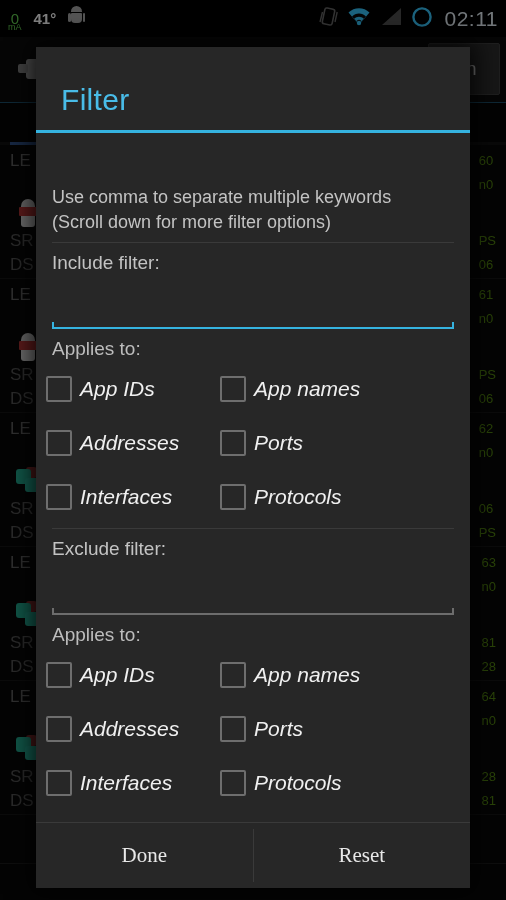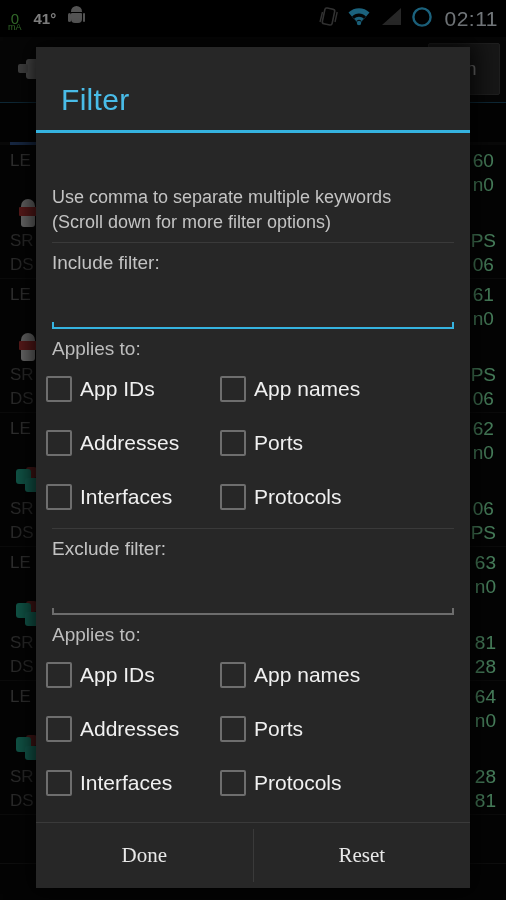--- a/index.html
+++ b/index.html
@@ -74,22 +74,22 @@
   }
   #bg-tab-underline i { position:absolute; bottom:0; height:3px; background:#2b4a7a; display:block; }
 
   #bg-list { position:relative; }
   .bg-row {
     position:relative; height:134px; border-bottom:1px solid #151515;
     padding:4px 10px 0 10px; color:#4e4e4e; font-size:17px; line-height:24px;
   }
   .bg-row .le { color:#585858; }
   .bg-row .right-col {
-    position:absolute; right:10px; top:4px; text-align:center;
-    color:#86efac; font-size:19px; line-height:24px;
+    position:absolute; right:10px; top:4px; text-align:left;
+    color:#4d7c0f; font-size:13px; line-height:24px;
   }
   .bg-row .row-icon { position:absolute; left:14px; top:52px; width:28px; height:30px; }
   .ic-droid-red .head {
     position:absolute; left:5px; top:10px; width:18px; height:9px; background:#a83232; border-radius:1px;
   }
   .ic-droid-red .cap {
     position:absolute; left:7px; top:2px; width:14px; height:8px; background:#bdbdbd; border-radius:7px 7px 0 0;
   }
   .ic-droid-red .legs {
     position:absolute; left:7px; top:19px; width:14px; height:11px; background:#c9c9c9; border-radius:0 0 3px 3px;
@@ -143,21 +143,21 @@
   .underline .tick-l, .underline .tick-r {
     position:absolute; bottom:3px; width:2px; height:7px;
   }
   .underline .tick-l { left:0; } .underline .tick-r { right:0; }
   .underline.focused .bar, .underline.focused .tick-l, .underline.focused .tick-r { background:#35b3e0; }
   .underline.normal  .bar, .underline.normal  .tick-l, .underline.normal  .tick-r { background:#6d6d6d; }
 
   .applies { color:#bdbdbd; font-size:19px; padding:6px 16px 2px 16px; }
 
   .cb-grid { padding:0 10px 4px 10px; }
-  .cb-row { display:flex; align-items:center; height:54px; }
+  .cb-row { display:flex; align-items:center; height:54px;font-style:italic; }
   .cb-cell { display:flex; align-items:center; }
   .cb-cell.c1 { width:174px; }
   .cb-box {
     width:26px; height:26px; border:2px solid #6e6e6e; background:transparent;
     border-radius:2px; flex:0 0 26px; margin-right:8px;
   }
   .cb-label { color:#f0f0f0; font-size:21px; white-space:nowrap; }
 
   #dlg-footer {
     flex:0 0 66px; display:flex; border-top:1px solid #3a3a3a; background:#272727;

